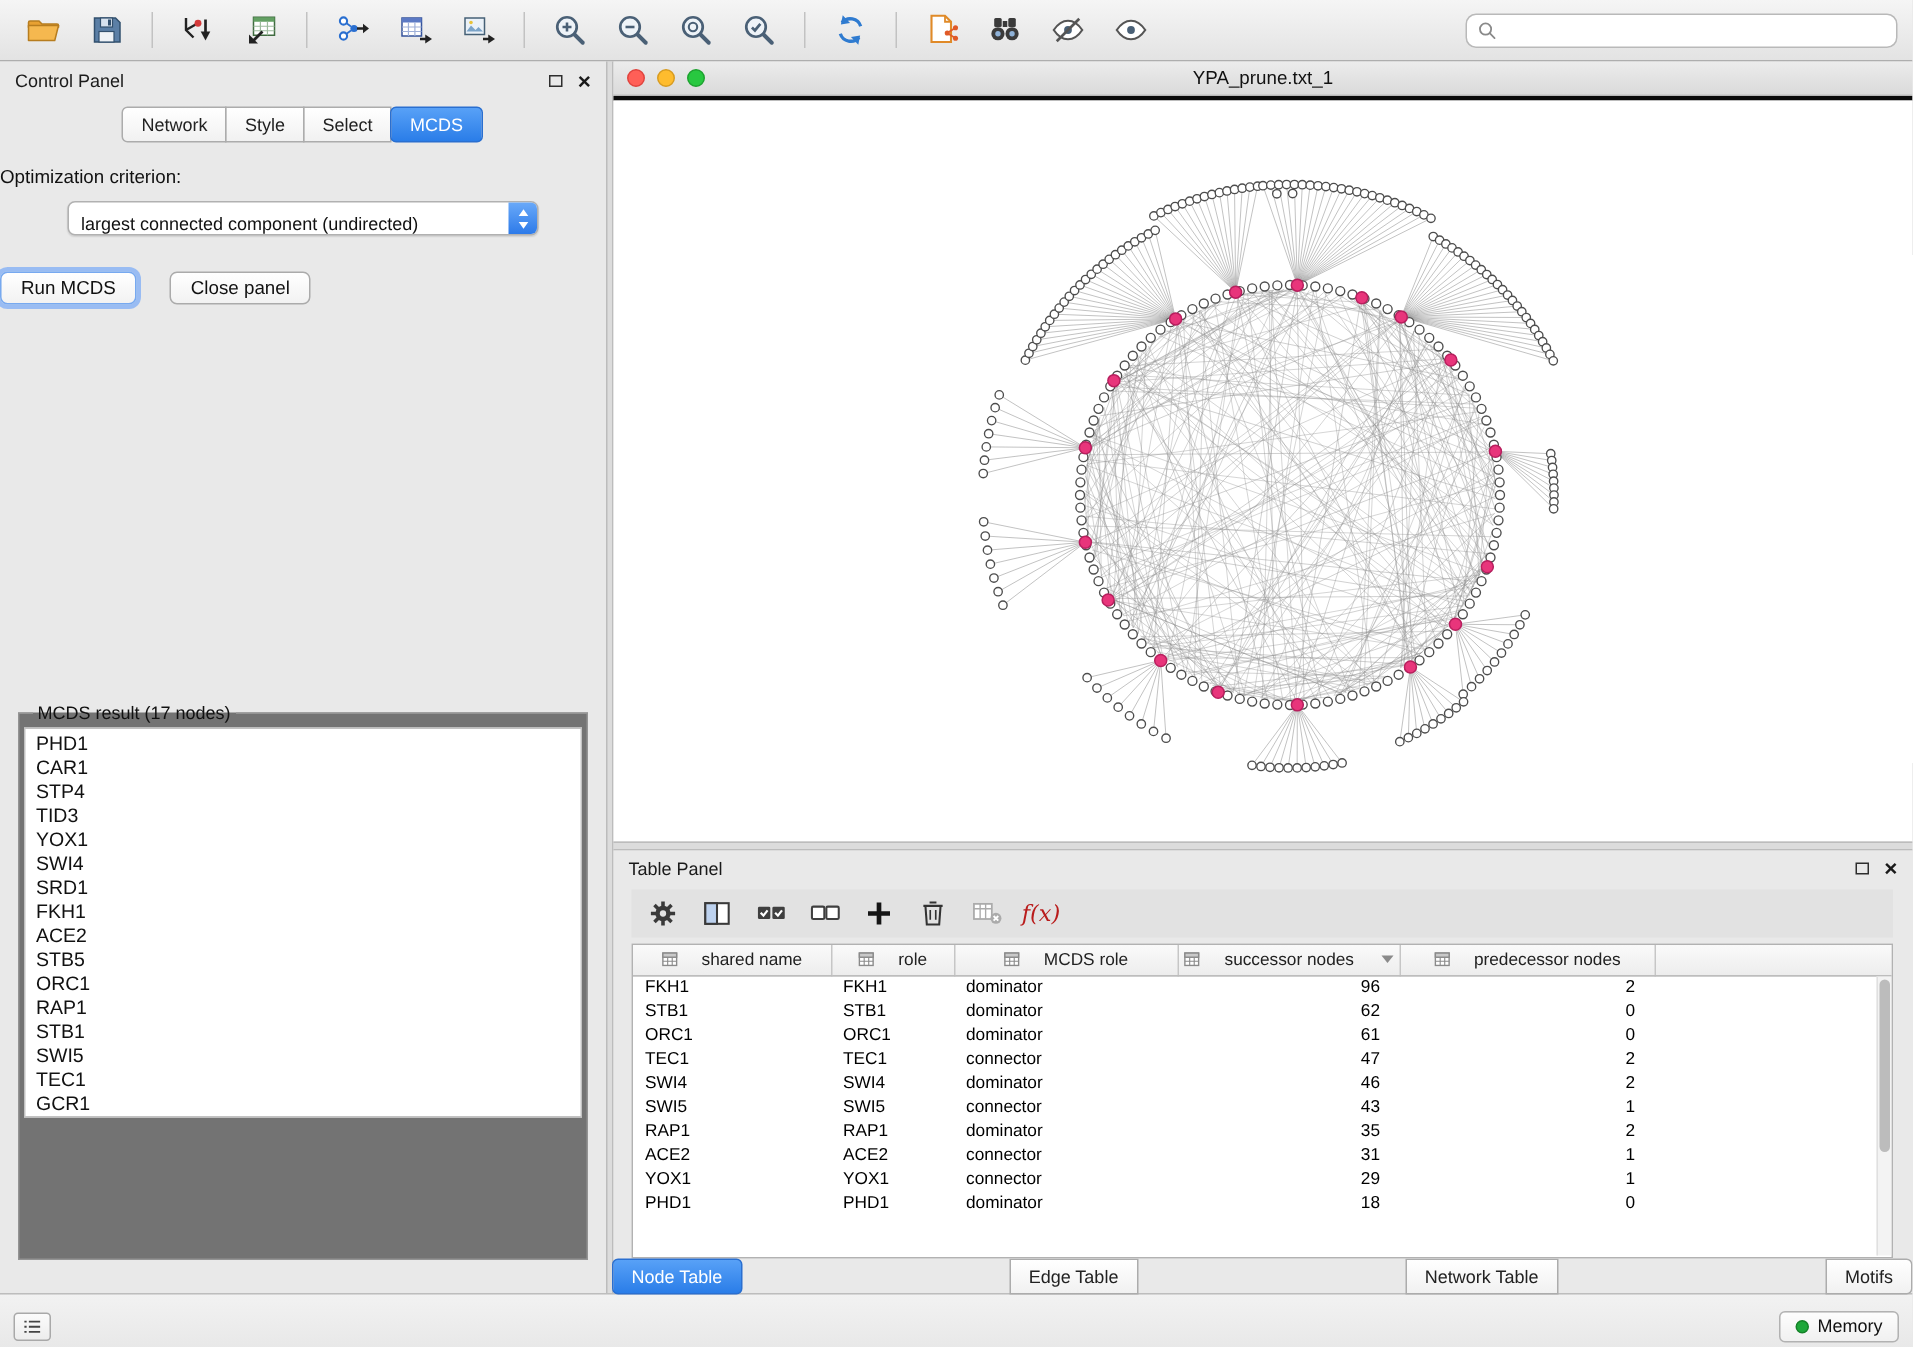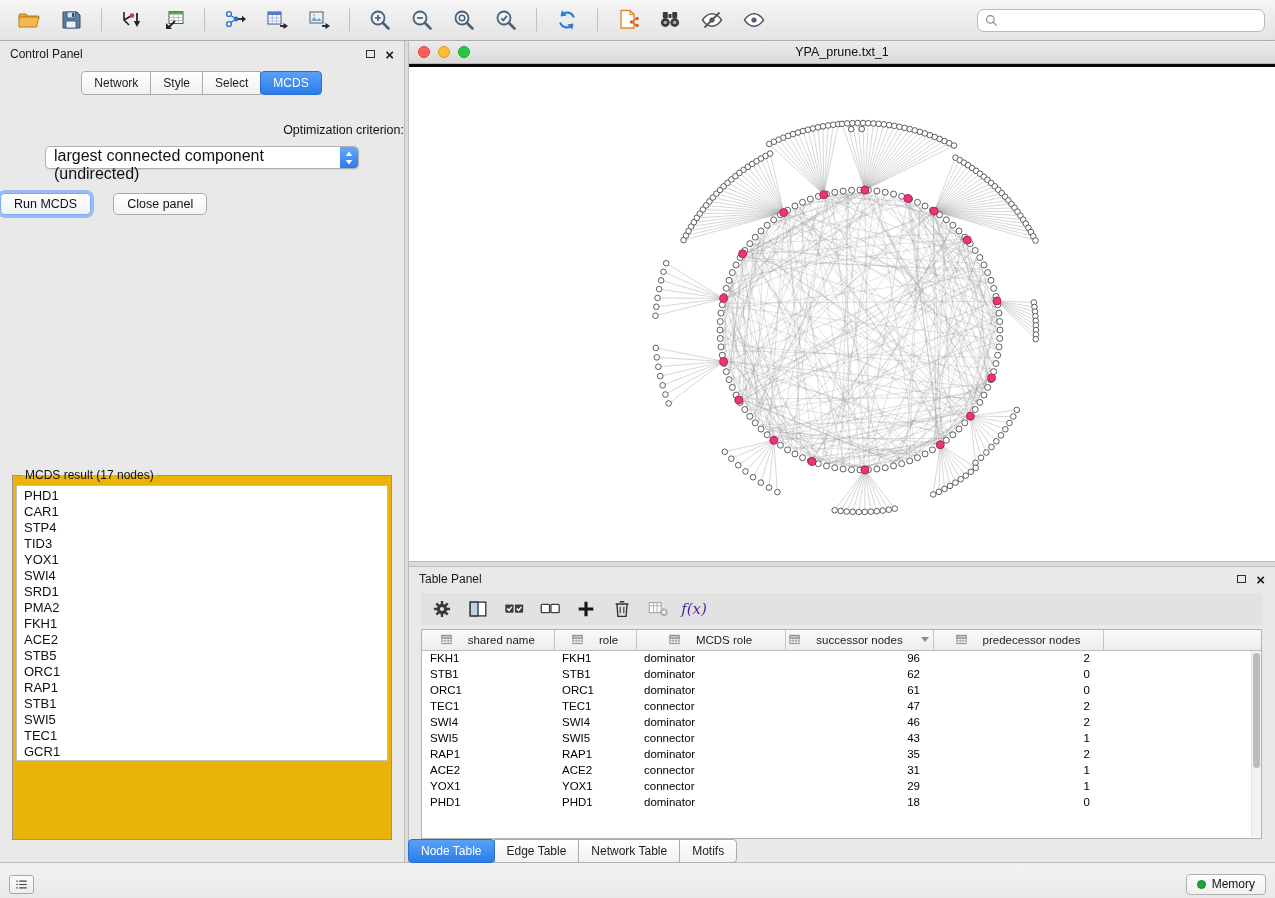--- a/index.html
+++ b/index.html
@@ -15,60 +15,60 @@
 .control-panel{width:404px;background:#e9e9e9;display:flex;flex-direction:column}
 .panel-header{height:26px;display:flex;align-items:center;padding:0 10px;font-size:12px;color:#1a1a1a;flex:none}
 .ph-icons{margin-left:auto;display:flex;align-items:center;gap:10px}
 .float-box{width:9px;height:8px;border:1.5px solid #2e2e2e;display:inline-block;cursor:pointer}
 .close-x{font-size:15px;font-weight:bold;line-height:1;color:#1a1a1a;cursor:pointer}
 .tabs-row{display:flex;justify-content:center;margin-top:4px;flex:none}
 .seg-tab{font:12px "Liberation Sans",sans-serif;padding:4px 12px;background:linear-gradient(#fff,#f1f1f1);border:1px solid #acacac;margin-left:-1px;color:#222;cursor:pointer}
 .seg-tab:first-child{border-radius:4px 0 0 4px}
 .seg-tab:last-child{border-radius:0 4px 4px 0}
 .seg-tab.selected{background:linear-gradient(#58a1f7,#2a7de8);border-color:#2a6fd0;color:#fff;border-radius:4px;position:relative;z-index:1}
-.opt-label{text-align:right;margin-top:28px;font-size:12.5px;flex:none}
-.dropdown{width:314px;height:23px;margin:9px auto 0;background:#fff;border:1px solid #b1b1b1;border-radius:5px;display:flex;align-items:flex-start;padding-left:8px;font-size:16px;cursor:pointer;box-shadow:0 1px 1px rgba(0,0,0,.10);flex:none}
+.opt-label{text-align:left;margin-top:16px;font-size:12.5px;flex:none}
+.dropdown{width:314px;height:23px;margin:9px auto 0;background:#fff;border:1px solid #b1b1b1;border-radius:5px;display:flex;align-items:flex-end;padding-left:8px;font-size:12px;cursor:pointer;box-shadow:0 1px 1px rgba(0,0,0,.10);flex:none}
 .dd-cap{margin-left:auto;width:19px;height:21px;background:linear-gradient(#69a9f9,#2d7ae9);border-radius:0 4px 4px 0;display:flex;align-items:center;justify-content:center}
 .cp-buttons{display:flex;justify-content:flex-start;gap:22px;margin-top:24px;flex:none}
 .mac-btn{font:12.5px "Liberation Sans",sans-serif;padding:3px 13px;background:linear-gradient(#fff,#f2f2f2);border:1px solid #ababab;border-radius:5px;cursor:pointer;color:#111}
 .mac-btn.focused{border-color:#77a9f0;box-shadow:0 0 0 3px rgba(88,151,251,.55)}
 .cp-spacer{flex:1}
-.result-box{margin:0 12px 22px;border:1px solid #949494;padding:3px;height:372px;background:#eab308;flex:none}
+.result-box{margin:0 12px 22px;border:1px solid #949494;padding:3px;height:372px;background:#737373;flex:none}
 .result-box legend{font-size:12px;padding:0 3px;margin-left:6px}
 .result-list{background:#fff;border:1px solid #c2c2c2;height:100%;overflow:hidden;padding-top:2px;cursor:default}
 .result-item{font-size:13px;line-height:16px;padding-left:7px}
 .v-split{width:5px;background:#dcdcdc;border-left:1px solid #bcbcbc;border-right:1px solid #bcbcbc;cursor:col-resize}
 .right-col{width:866px;display:flex;flex-direction:column}
 .net-titlebar{height:23px;background:linear-gradient(#ececec,#dadada);display:flex;align-items:center;position:relative;border-bottom:1px solid #b8b8b8;flex:none}
 .traffic{position:absolute;left:9px;display:flex;gap:8px}
 .tl{width:12px;height:12px;border-radius:50%;display:inline-block;cursor:pointer}
 .tl.red{background:#ff5f57;border:1px solid #e0443e}
 .tl.yellow{background:#febc2e;border:1px solid #d89c21}
 .tl.green{background:#28c840;border:1px solid #1da32f}
 .net-title{margin:0 auto;font-size:12.5px;color:#111}
 .net-topline{height:3px;background:#0a0a0a;flex:none}
 .net-canvas{display:block;width:866px;height:494px;background:#fff;flex:none;cursor:crosshair}
 .h-split{height:6px;background:#dcdcdc;border-top:1px solid #bcbcbc;border-bottom:1px solid #bcbcbc;cursor:row-resize}
 .table-panel{height:295px;background:#e9e9e9;display:flex;flex-direction:column}
 .table-panel .panel-header{height:24px}
 .tp-toolbar{margin:2px 13px 4px 12px;height:32px;background:#e2e2e2;display:flex;align-items:center;padding:0 8px;gap:10px;flex:none}
 .tp-btn{border:none;background:transparent;width:26px;height:26px;display:flex;align-items:center;justify-content:center;cursor:pointer;padding:0}
 .tp-btn.disabled{cursor:default}
-.fx{font-family:"DejaVu Serif",serif;font-style:italic;font-size:15px;color:#4c1d95}
+.fx{font-family:"DejaVu Serif",serif;font-style:italic;font-size:15px;color:#b91c1c}
 .tp-tablewrap{margin:0 13px 0 12px;background:#fff;border:1px solid #b2b2b2;height:210px;position:relative;overflow:hidden;flex:none}
 table{border-collapse:collapse;width:100%;table-layout:fixed}
 thead th{height:20px;background:linear-gradient(#fafafa,#ededed);border-right:1px solid #c6c6c6;border-bottom:1px solid #bdbdbd;font-weight:normal;font-size:11.5px;color:#222;padding:0;cursor:pointer}
 th.filler{border-right:none}
 .th-inner{display:flex;align-items:center;justify-content:center;gap:16px}
 .chev{width:0;height:0;border-left:4px solid transparent;border-right:4px solid transparent;border-top:5px solid #8a8a8a;margin-left:2px}
 tbody td{height:16px;font-size:11.5px;padding:0 8px;color:#000;white-space:nowrap;overflow:hidden}
 tbody td.num{text-align:right;padding-right:13px}
 .scrollbar{position:absolute;top:21px;right:0;bottom:1px;width:10px;background:#f3f3f3;border-left:1px solid #e0e0e0}
 .scroll-thumb{position:absolute;left:1px;right:1px;top:1%;height:62%;background:#bcbcbc;border-radius:4px;cursor:pointer}
-.tp-tabs{height:24px;display:flex;align-items:center;justify-content:flex-start;flex:none}
+.tp-tabs{height:24px;display:flex;align-items:center;justify-content:space-between;flex:none}
 .statusbar{height:44px;background:linear-gradient(#f2f2f2,#e6e6e6);border-top:1px solid #bdbdbd;display:flex;align-items:center;padding:0 9px}
 .menu-btn{width:25px;height:19px;border:1px solid #a9a9a9;border-radius:3px;background:linear-gradient(#fbfbfb,#ededed);display:flex;align-items:center;justify-content:center;cursor:pointer}
 .memory-btn{margin-left:auto;display:flex;align-items:center;gap:6px;padding:2px 10px 3px;background:linear-gradient(#fdfdfd,#f0f0f0);border:1px solid #b2b2b2;border-radius:4px;font:12px "Liberation Sans",sans-serif;cursor:pointer;color:#111}
 .mem-dot{width:9px;height:9px;border-radius:50%;background:#1ea73a;border:1px solid #158228}
 .desktop-strip{height:8px;background:linear-gradient(90deg,#2c3d45,#1f2e35 25%,#31444d 55%,#22323a 80%,#2a3b43)}
 </style>
 </head>
 <body>
 
 <svg width="0" height="0" style="position:absolute">
@@ -349,21 +349,20 @@
     <fieldset class="result-box">
       <legend>MCDS result (17 nodes)</legend>
       <div class="result-list" id="result-list">
           <div class="result-item">PHD1</div>
           <div class="result-item">CAR1</div>
           <div class="result-item">STP4</div>
           <div class="result-item">TID3</div>
           <div class="result-item">YOX1</div>
           <div class="result-item">SWI4</div>
           <div class="result-item">SRD1</div>
-          <div class="result-item">PMA2</div>
           <div class="result-item">FKH1</div>
           <div class="result-item">ACE2</div>
           <div class="result-item">STB5</div>
           <div class="result-item">ORC1</div>
           <div class="result-item">RAP1</div>
           <div class="result-item">STB1</div>
           <div class="result-item">SWI5</div>
           <div class="result-item">TEC1</div>
           <div class="result-item">GCR1</div>
         </div>

